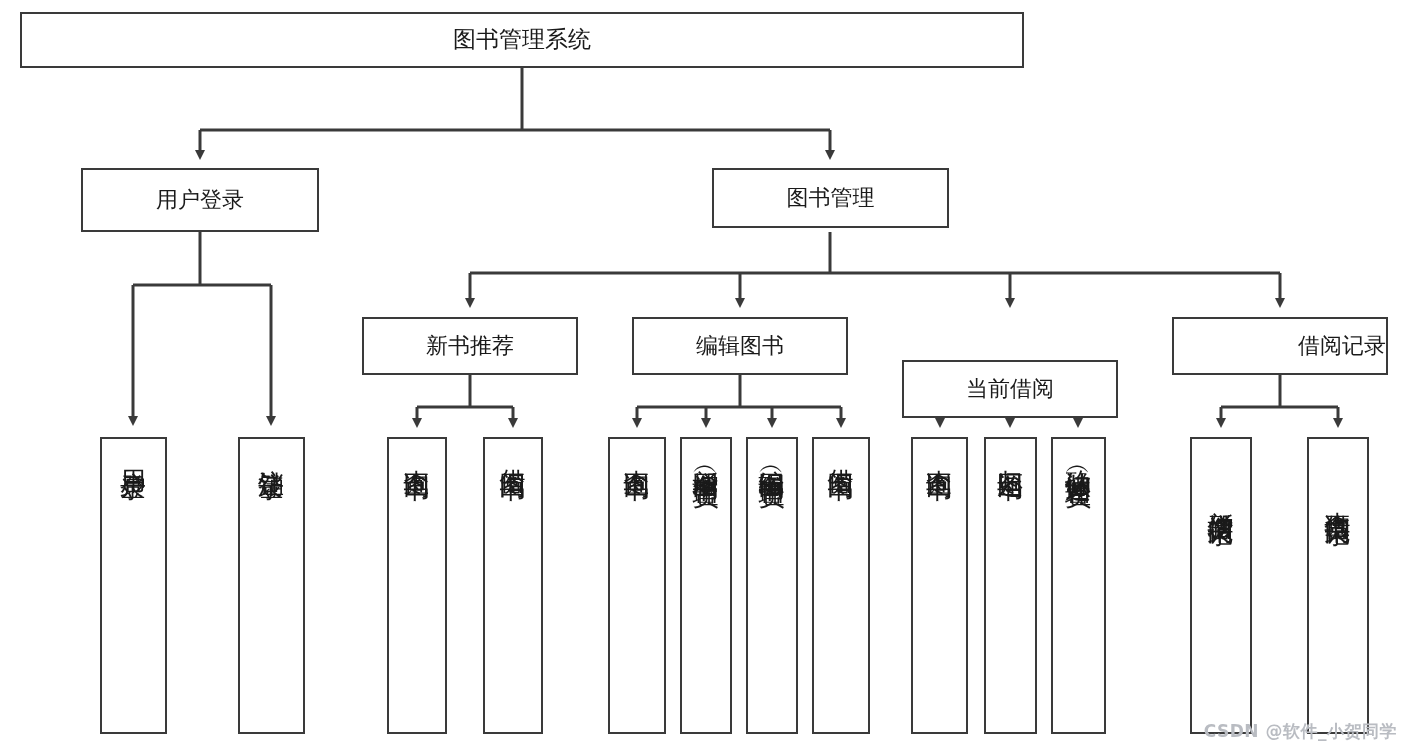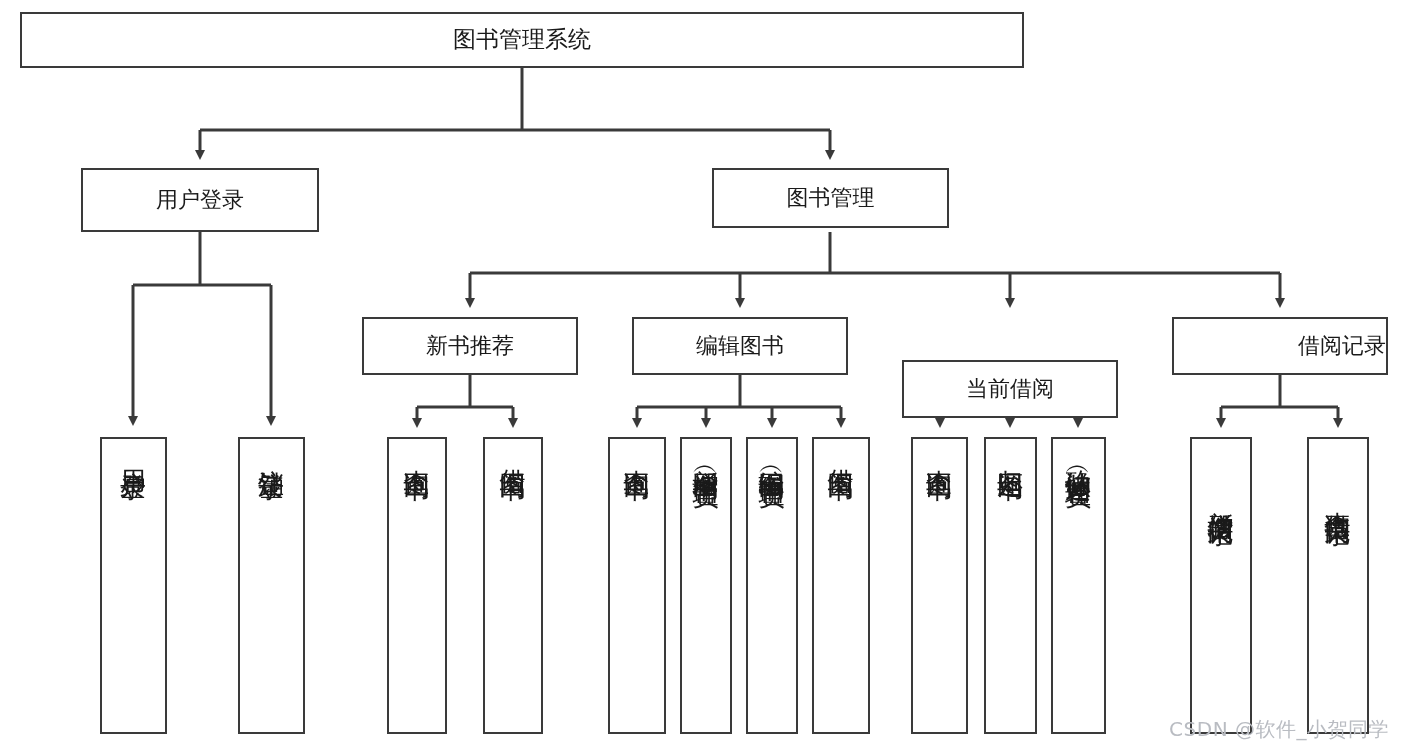--- a/index.html
+++ b/index.html
@@ -46,26 +46,27 @@
     letter-spacing:2px;
     line-height:1;
     height:auto;
     white-space:nowrap;
   }
   .leaf.mid .lbl{padding-top:42px;}
   .leaf.tall .lbl{padding-top:0px;}
 
   #watermark{
     position:absolute;
-    right:16px;bottom:4px;
-    font-size:20px;
+    right:8px;bottom:4px;
+    font-size:17px;
     color:#b9bcc2;
     letter-spacing:0.5px;
     white-space:nowrap;
     pointer-events:none;
+    font-weight:bold;
   }
 </style>
 </head>
 <body>
 
 <div id="stage">
 
   <svg id="wires" viewBox="0 0 1405 747">
     <defs>
       <marker id="arrow" markerWidth="12" markerHeight="12" refX="2" refY="5" orient="auto" markerUnits="userSpaceOnUse">

